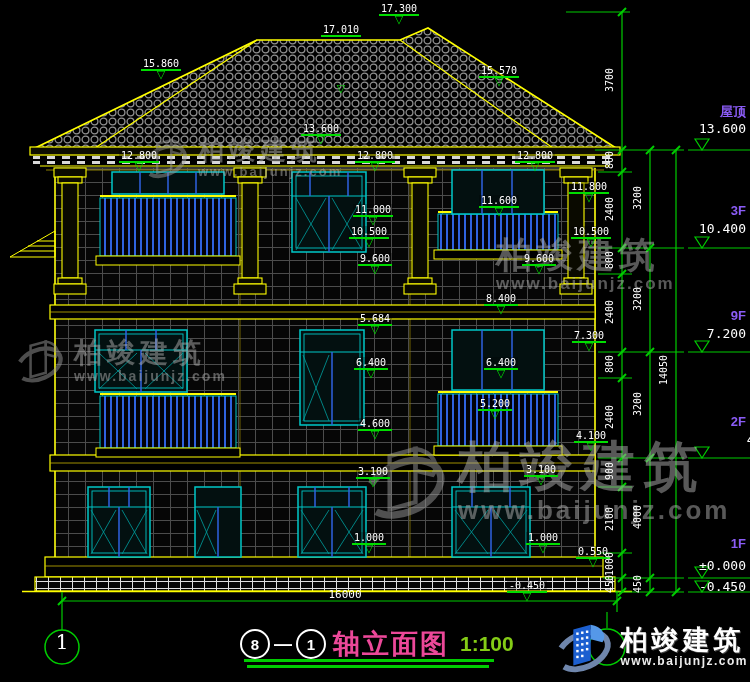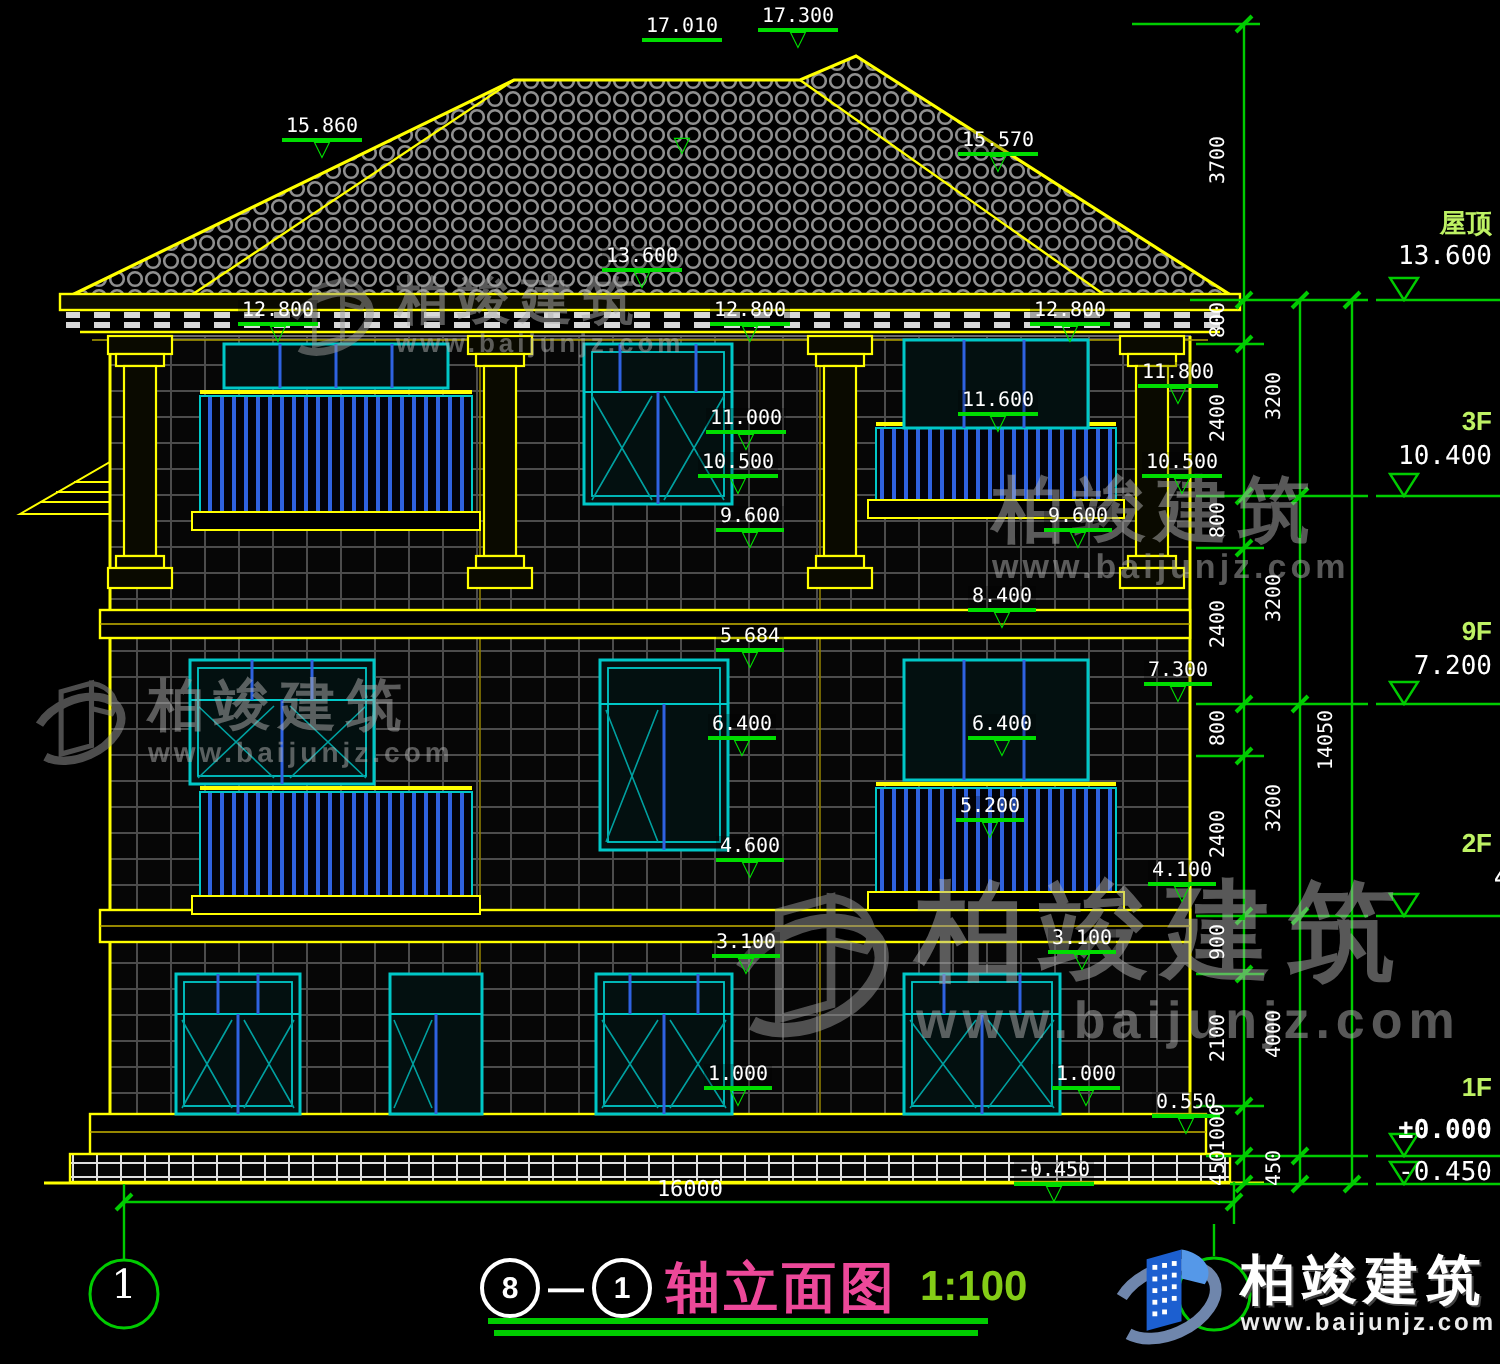--- a/index.html
+++ b/index.html
@@ -7,21 +7,21 @@
          font-family:"DejaVu Sans Mono",monospace;}
   .stage svg.draw{position:absolute;left:0;top:0;z-index:1;}
   
   #annot{position:absolute;left:0;top:0;width:750px;height:682px;z-index:4;pointer-events:none;}
   .marker{position:absolute;display:flex;flex-direction:column;align-items:center;width:46px;
           color:#fff;font:10px "DejaVu Sans Mono",monospace;line-height:11px;text-align:center;}
   .marker .mv{border-bottom:2px solid #00dd00;padding:0 2px;white-space:nowrap;background:rgba(0,0,0,.25);}
   .marker .mtri{color:#00dd00;font:11px "DejaVu Sans",sans-serif;line-height:9px;margin-top:-1px;}
   .dimtxt{position:absolute;width:60px;height:14px;text-align:center;color:#fff;
           font:10px "DejaVu Sans Mono",monospace;transform:rotate(-90deg);white-space:nowrap;}
-  .flname{position:absolute;width:70px;text-align:right;color:#bef264;
+  .flname{position:absolute;width:70px;text-align:right;color:#8b5cf6;
           font:bold 13px "Liberation Sans",sans-serif;}
   .flelev{position:absolute;width:70px;text-align:right;color:#fff;
           font:13px "DejaVu Sans Mono",monospace;}
   
   .dim16000{position:absolute;left:295px;top:588px;width:100px;text-align:center;color:#fff;
             font:11px "DejaVu Sans Mono",monospace;z-index:4;}
   .bubble1{position:absolute;left:45px;top:630px;width:34px;height:34px;line-height:33px;
            text-align:center;color:#fff;font:20px "DejaVu Serif",serif;z-index:4;}
   .title{position:absolute;left:240px;top:626px;display:flex;align-items:center;gap:7px;z-index:5;}
   .tcircle{width:26px;height:26px;border:2px solid #fff;border-radius:50%;color:#fff;
@@ -267,21 +267,21 @@
       <polygon points="22,14 40,9 40,46 22,51" fill="none" stroke="#9a9a9a" stroke-width="3"></polygon>
       <path d="M40 9C52 11 57 20 52 27L40 24Z" fill="none" stroke="#9a9a9a" stroke-width="3"></path>
     </svg>
     <div class="wmt">
         <div class="b">柏竣建筑</div>
     <div class="u">www.baijunjz.com</div>
       </div>
   </div>
 
   <div id="annot">
-      <div class="marker" style="left: 318px; top: 8px; gap: 48px;">
+      <div class="marker" style="left: 318px; top: 24px; gap: 48px;">
         <span class="mv">17.010</span>
         <span class="mtri">▽</span>
       </div>
       <div class="marker" style="left: 376px; top: 3px;">
         <span class="mv">17.300</span>
         <span class="mtri">▽</span>
       </div>
       <div class="marker" style="left: 138px; top: 58px;">
         <span class="mv">15.860</span>
         <span class="mtri">▽</span>
@@ -409,21 +409,21 @@
       <div class="dimtxt" style="left: 635px; top: 363px;">14050</div>
       <div class="flname" style="left: 676px; top: 103px;">屋顶</div>
       <div class="flelev" style="left: 676px; top: 121px;">13.600</div>
       <div class="flname" style="left: 676px; top: 203px;">3F</div>
       <div class="flelev" style="left: 676px; top: 221px;">10.400</div>
       <div class="flname" style="left: 676px; top: 308px;">9F</div>
       <div class="flelev" style="left: 676px; top: 326px;">7.200</div>
       <div class="flname" style="left: 676px; top: 414px;">2F</div>
       <div class="flelev" style="left: 676px; top: 432px; padding-left: 40px;">4.000</div>
       <div class="flname" style="left: 676px; top: 536px;">1F</div>
-      <div class="flelev" style="left: 676px; top: 558px; font-weight: bold;">±0.000</div>
+      <div class="flelev" style="left: 676px; top: 558px;">±0.000</div>
       <div class="flelev" style="left: 676px; top: 579px;">-0.450</div>
     </div>
 
   <div class="dim16000">16000</div>
   <div class="bubble1">1</div>
 
   <div class="title">
     <span class="tcircle">8</span>
     <span class="tdash">—</span>
     <span class="tcircle">1</span>

